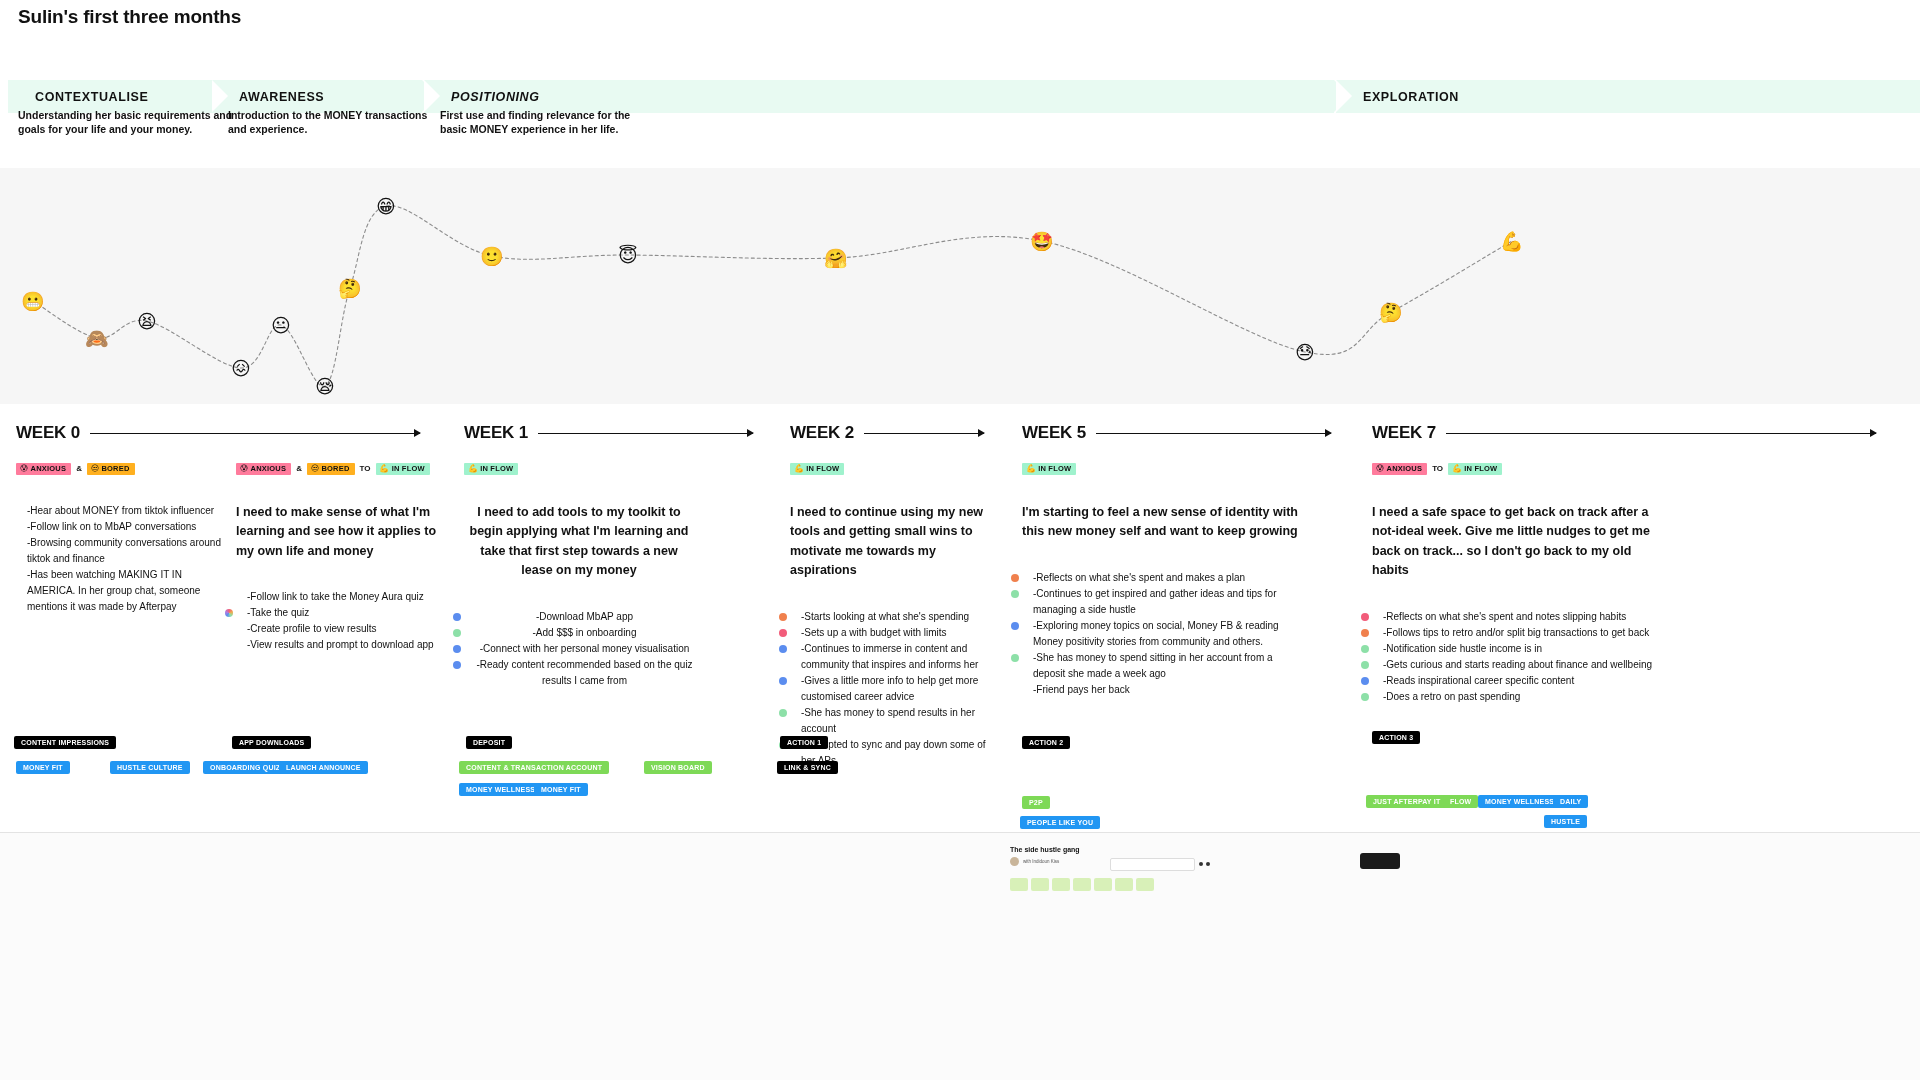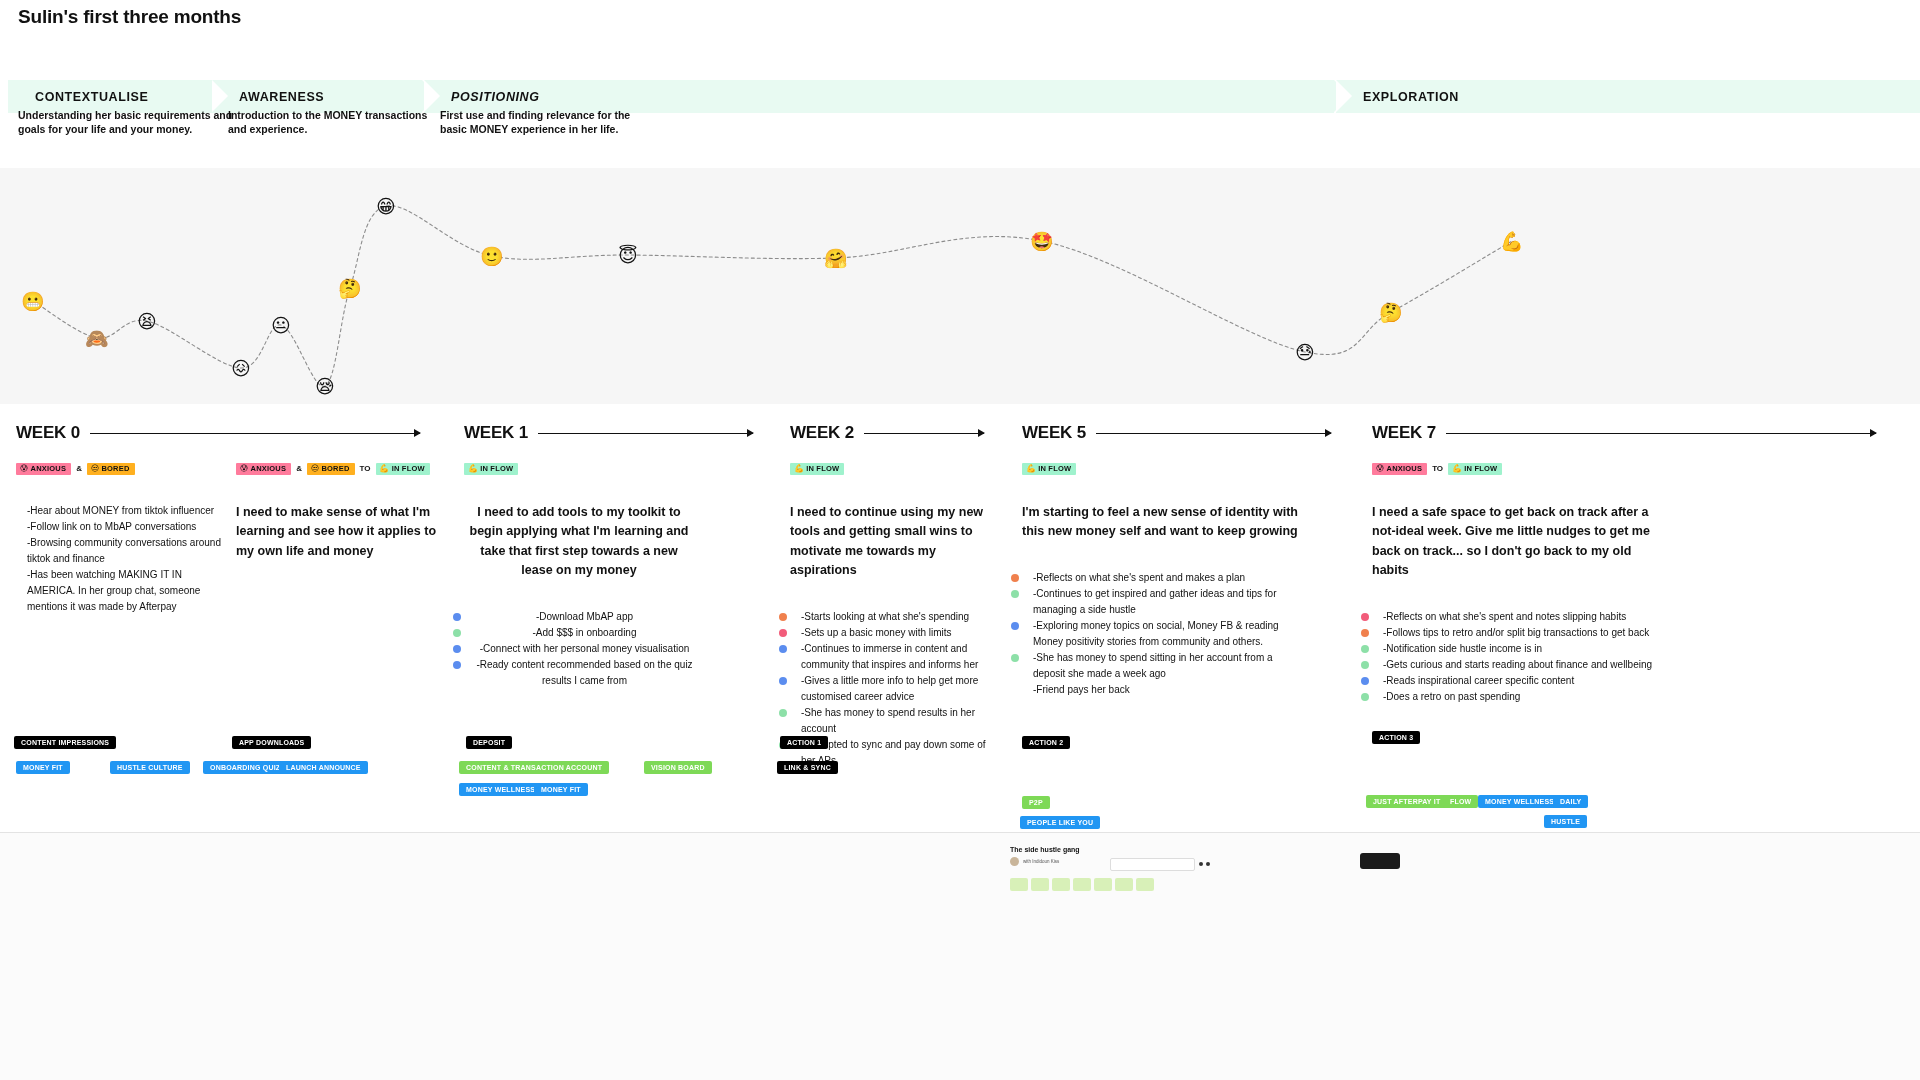--- a/index.html
+++ b/index.html
@@ -217,20 +217,26 @@
               <span class="b-emoji">😒</span>
               <span>BORED</span>
             </span>
             <span class="badge-conj">TO</span>
             <span class="badge" style="background: rgb(159, 242, 205);">
               <span class="b-emoji">💪</span>
               <span>IN FLOW</span>
             </span>
           </div>
           <div class="need">I need to make sense of what I'm learning and see how it applies to my own life and money</div>
+          <div class="bullets">
+            <div class="bullet bullet-wrap"><span>-Follow link to take the Money Aura quiz</span></div>
+            <div class="bullet bullet-wrap"><span class="dot" style="background: conic-gradient(rgb(242, 92, 122), rgb(240, 169, 77), rgb(141, 224, 168), rgb(91, 141, 239), rgb(176, 125, 224), rgb(242, 92, 122));"></span><span>-Take the quiz</span></div>
+            <div class="bullet bullet-wrap"><span>-Create profile to view results</span></div>
+            <div class="bullet bullet-wrap"><span>-View results and prompt to download app</span></div>
+          </div>
         </div>
       </div>
       <div class="week-col" style="left: 464px; width: 325px; text-align: center;">
         <div class="week-head">
           <div class="week-title">WEEK 1</div>
           <div class="week-arrow" style="width: 215px;"></div>
         </div>
         <div style="position: absolute; left: 0px; top: 26px; width: 230px;">
           <div class="badges">
             <span class="badge" style="background: rgb(159, 242, 205);">
@@ -255,21 +261,21 @@
         <div style="position: absolute; left: 0px; top: 26px; width: 210px;">
           <div class="badges">
             <span class="badge" style="background: rgb(159, 242, 205);">
               <span class="b-emoji">💪</span>
               <span>IN FLOW</span>
             </span>
           </div>
           <div class="need">I need to continue using my new tools and getting small wins to motivate me towards my aspirations</div>
           <div class="bullets">
             <div class="bullet bullet-wrap"><span class="dot" style="background: rgb(240, 128, 77);"></span><span>-Starts looking at what she's spending</span></div>
-            <div class="bullet bullet-wrap"><span class="dot" style="background: rgb(242, 92, 122);"></span><span>-Sets up a basic money with limits</span></div>
+            <div class="bullet bullet-wrap"><span class="dot" style="background: rgb(242, 92, 122);"></span><span>-Sets up a with budget with limits</span></div>
             <div class="bullet bullet-wrap"><span class="dot" style="background: rgb(91, 141, 239);"></span><span>-Continues to immerse in content and community that inspires and informs her</span></div>
             <div class="bullet bullet-wrap"><span class="dot" style="background: rgb(91, 141, 239);"></span><span>-Gives a little more info to help get more customised career advice</span></div>
             <div class="bullet bullet-wrap"><span class="dot" style="background: rgb(141, 224, 168);"></span><span>-She has money to spend results in her account</span></div>
             <div class="bullet bullet-wrap"><span class="dot" style="background: rgb(141, 224, 168);"></span><span>-Prompted to sync and pay down some of her APs</span></div>
           </div>
         </div>
       </div>
       <div class="week-col" style="left: 1022px; width: 340px;">
         <div class="week-head">
           <div class="week-title">WEEK 5</div>

